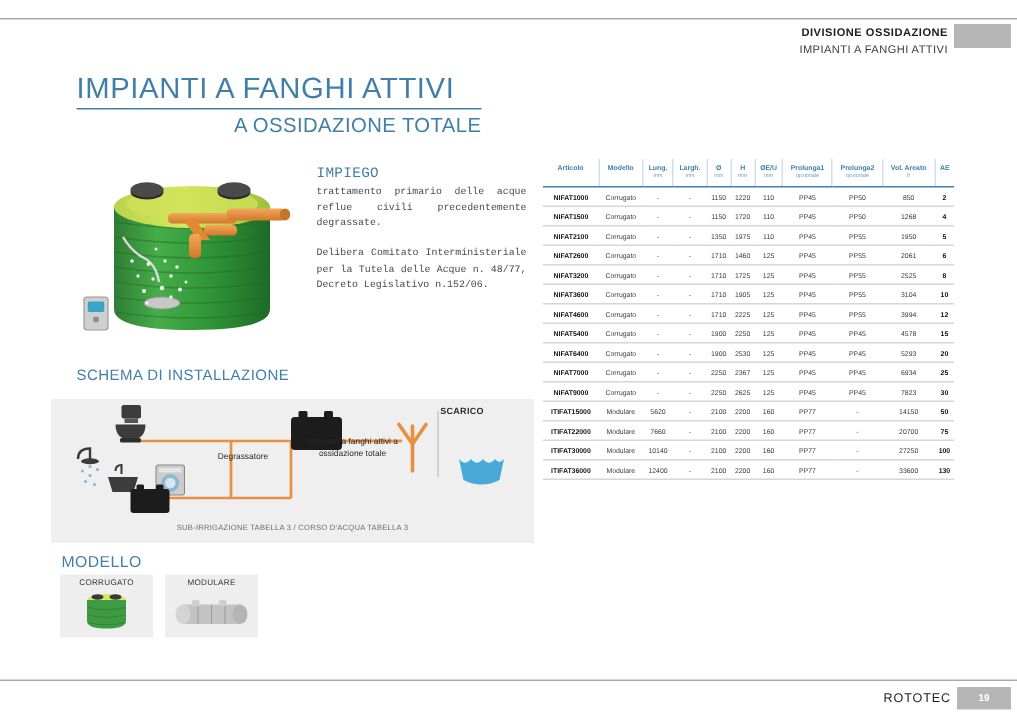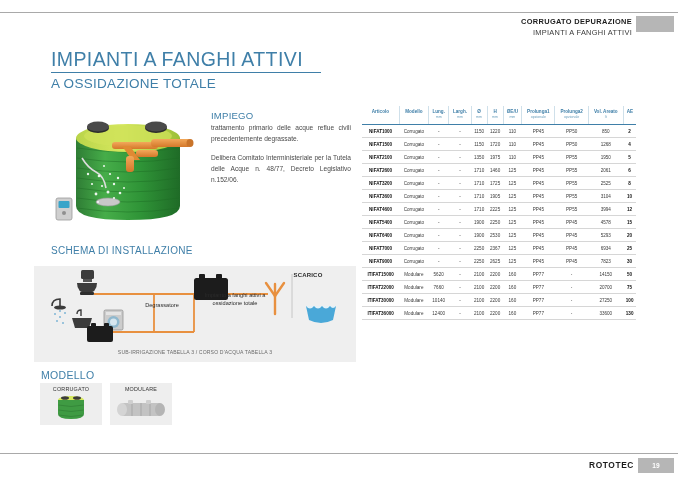--- a/index.html
+++ b/index.html
@@ -37,30 +37,30 @@
   #title-block { position: absolute; top: 48px; left: 51px; }
   #main-title {
     font-size: 19.5px; color: #3f7fa8; letter-spacing: .4px;
     font-weight: 400; white-space: nowrap;
   }
   #title-underline {
     width: 270px; height: 1px; background: #3f7fa8; margin-top: 1px;
   }
   #sub-title {
     font-size: 13.5px; color: #3f7fa8; letter-spacing: .3px;
-    margin-top: 3px; white-space: nowrap;
+    margin-top: 3px; white-space: nowrap; text-align: right;
   }
 
   
   #product-figure {
     position: absolute; left: 52px; top: 98px; width: 152px; height: 132px;
   }
 
   
-  #desc-col { position: absolute; left: 211px; top: 110px; width: 140px; }
+  #desc-col { position: absolute; left: 211px; top: 110px; width: 140px; font-family: Liberation Mono, monospace; }
   .desc-head {
     font-size: 9.6px; color: #3f7fa8; letter-spacing: .2px; margin-bottom: 2px;
   }
   .desc-body {
     font-size: 6.6px; color: #4a4a4a; line-height: 1.62;
     text-align: justify; margin-bottom: 9px;
   }
 
   
   #schema-title {
@@ -125,36 +125,36 @@
   #spec-table td.c-art { font-weight: bold; color: #111; }
   #spec-table td.c-ae { font-weight: bold; color: #111; }
 
   
   #footer-rule {
     position: absolute; left: 0; bottom: 24px; width: 678px; height: 1px;
     background: #a9a9a9;
   }
   #footer-brand {
     position: absolute; right: 44px; bottom: 8px;
-    font-size: 8.4px; font-weight: bold; color: #1c1c1c; letter-spacing: .6px;
+    font-size: 8.4px; font-weight: normal; color: #1c1c1c; letter-spacing: .6px;
   }
   #footer-page {
     position: absolute; right: 4px; bottom: 5px;
     width: 36px; height: 15px; background: #b6b6b6;
     color: #ffffff; font-size: 6.6px; font-weight: bold;
     display: flex; align-items: center; justify-content: center;
   }
 </style>
 </head>
 <body>
 
 <div id="doc-header">
   <div id="header-rule"></div>
   <div id="header-text-wrap">
-    <div id="header-division">CORRUGATO DEPURAZIONE</div>
+    <div id="header-division">DIVISIONE OSSIDAZIONE</div>
     <div id="header-sub">IMPIANTI A FANGHI ATTIVI</div>
   </div>
   <div id="header-swatch"></div>
 </div>
 
 <div id="title-block">
   <div id="main-title">IMPIANTI A FANGHI ATTIVI</div>
   <div id="title-underline"></div>
   <div id="sub-title">A OSSIDAZIONE TOTALE</div>
 </div>

